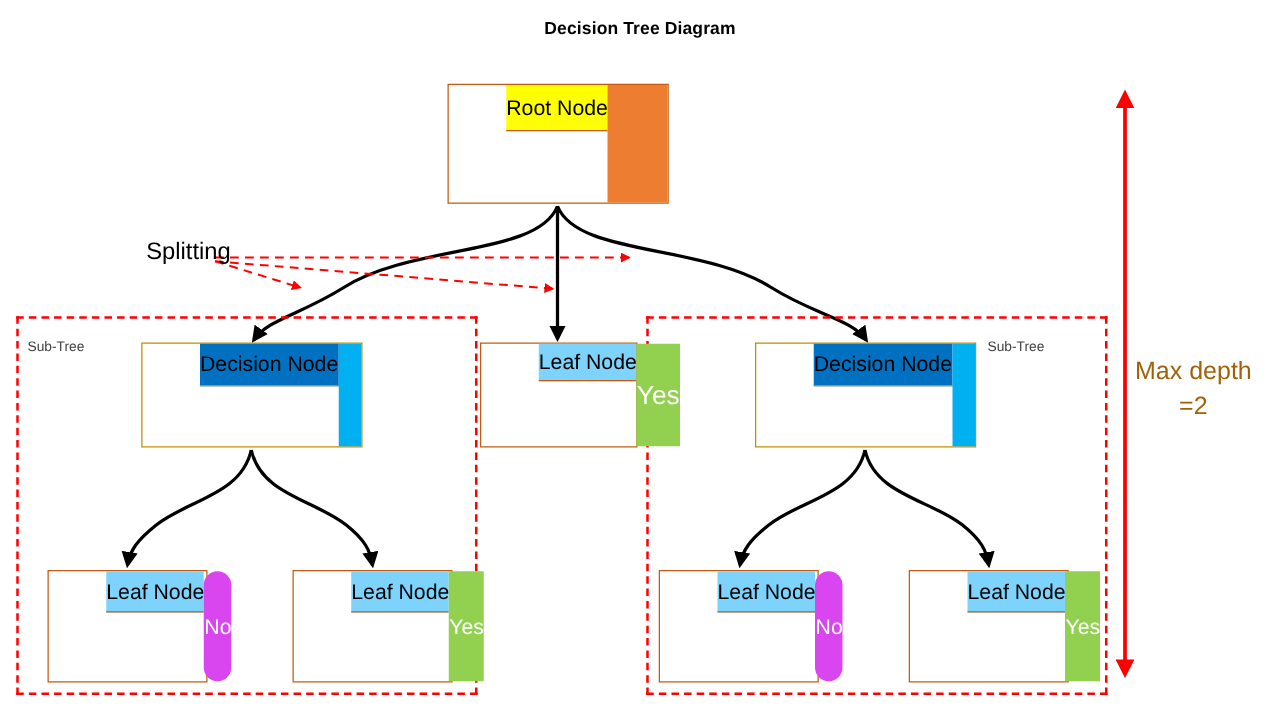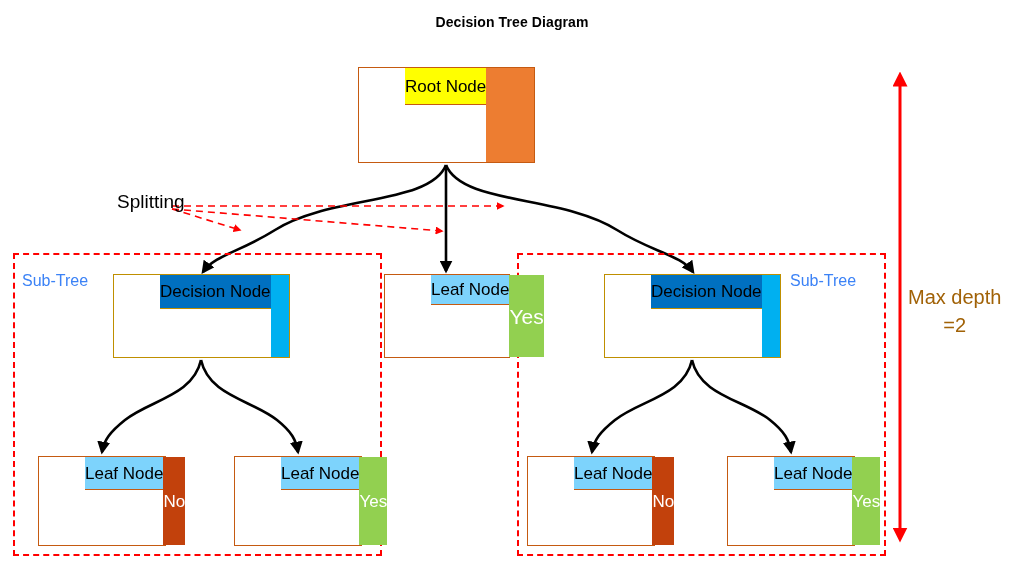--- a/index.html
+++ b/index.html
@@ -72,21 +72,21 @@
   .decision { width: 177px; height: 84px; border-color: #bf8f00; }
   .decision .head { height: 34px; background: #0070c0; border-bottom: 1.5px solid #bf8f00; }
   .decision .body { background: #00b0f0; }
   #decision-left  { left: 113px; top: 274px; }
   #decision-right { left: 604px; top: 274px; }
 
   
   .leaf { border-color: #c55a11; }
   .leaf .head { background: #7dd3fc; border-bottom: 1.5px solid #c55a11; }
   .leaf .body.green { background: #92d050; }
-  .leaf .body.red   { background: #c2410c; }
+  .leaf .body.red   { background: #d946ef; border-radius: 14px; }
 
   #leaf-middle { left: 384px; top: 274px; width: 126px; height: 84px; }
   #leaf-middle .head { height: 30px; }
 
   .leaf-bottom { width: 128px; height: 90px; }
   .leaf-bottom .head { height: 33px; }
   .leaf-bottom .body { font-size: 17px; }
   #leaf-l1 { left: 38px;  top: 456px; }
   #leaf-l2 { left: 234px; top: 456px; }
   #leaf-r1 { left: 527px; top: 456px; }
@@ -94,22 +94,22 @@
 
   
   .subtree-box {
     box-sizing: border-box;
     border: 2px dashed #ff0000;
   }
   #subtree-box-left  { left: 13px;  top: 253px; width: 369px; height: 303px; }
   #subtree-box-right { left: 517px; top: 253px; width: 369px; height: 303px; }
 
   .subtree-label {
-    font-size: 16px;
-    color: #3b82f6;
+    font-size: 11px;
+    color: #404040;
     white-space: nowrap;
   }
   #subtree-label-left  { left: 22px;  top: 272px; }
   #subtree-label-right { left: 790px; top: 272px; }
 
   
   #splitting-label {
     left: 80px; top: 191px;
     font-size: 19px;
     color: #000000;

